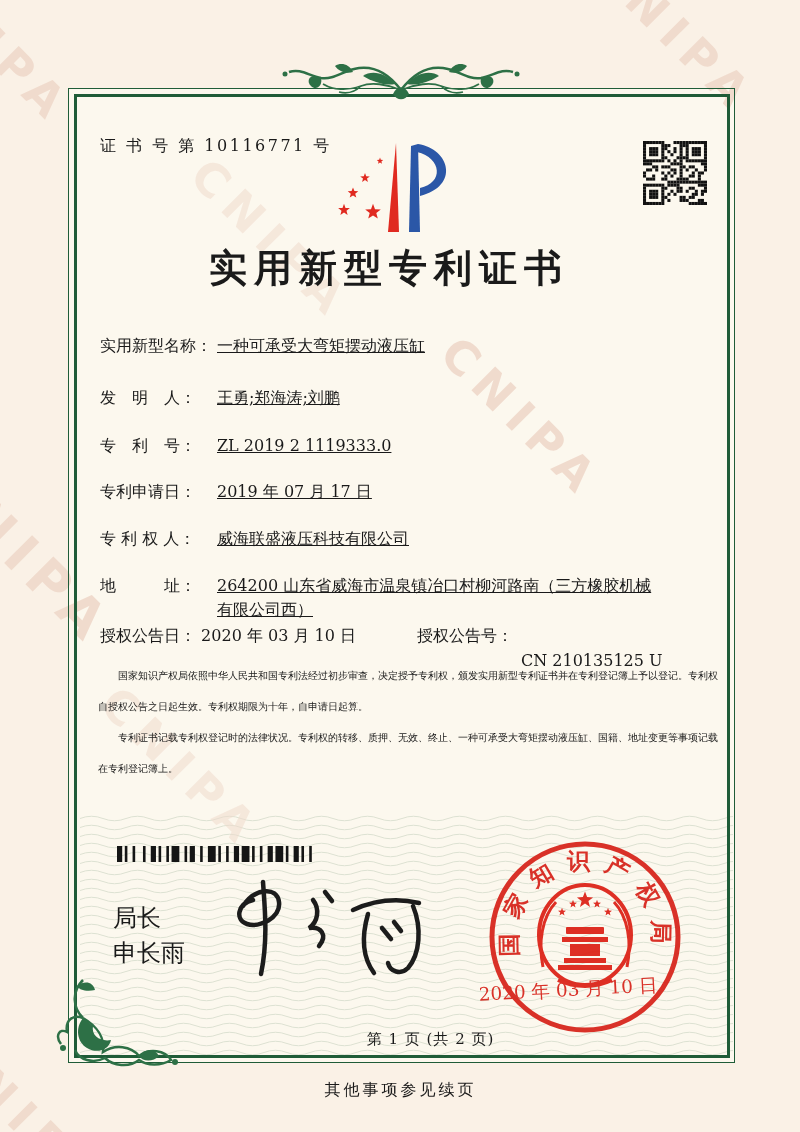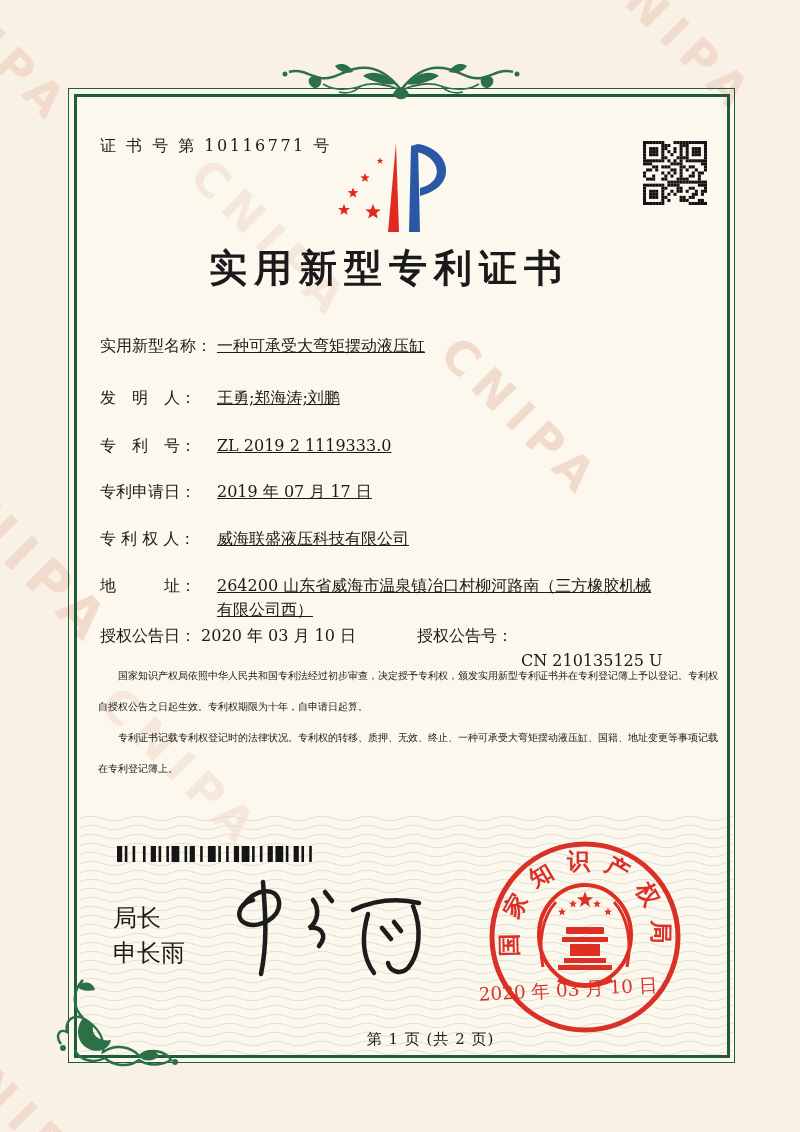--- a/index.html
+++ b/index.html
@@ -468,15 +468,16 @@
         <rect x="84" y="126" width="42" height="5"></rect>
         <rect x="78" y="133" width="54" height="5"></rect>
         <path d="M63,135 C58,110 62,85 76,70" fill="none" stroke="#dc2015" stroke-width="3"></path>
         <path d="M147,135 C152,110 148,85 134,70" fill="none" stroke="#dc2015" stroke-width="3"></path>
         <path d="M78,148 C95,156 115,156 132,148" fill="none" stroke="#dc2015" stroke-width="4"></path>
       </g>
       <text x="88" y="164" text-anchor="middle" font-size="18.5" fill="#d7231a" transform="rotate(-3 88 158)" font-family="'DejaVu Serif','Liberation Serif',serif">2020 年 03 月 10 日</text>
     </svg>
 
     <div class="page-num">第 1 页 (共 2 页)</div>
+    <div class="cont-note">其他事项参见续页</div>
 
   </div>
 </div>
 
 </body></html>

